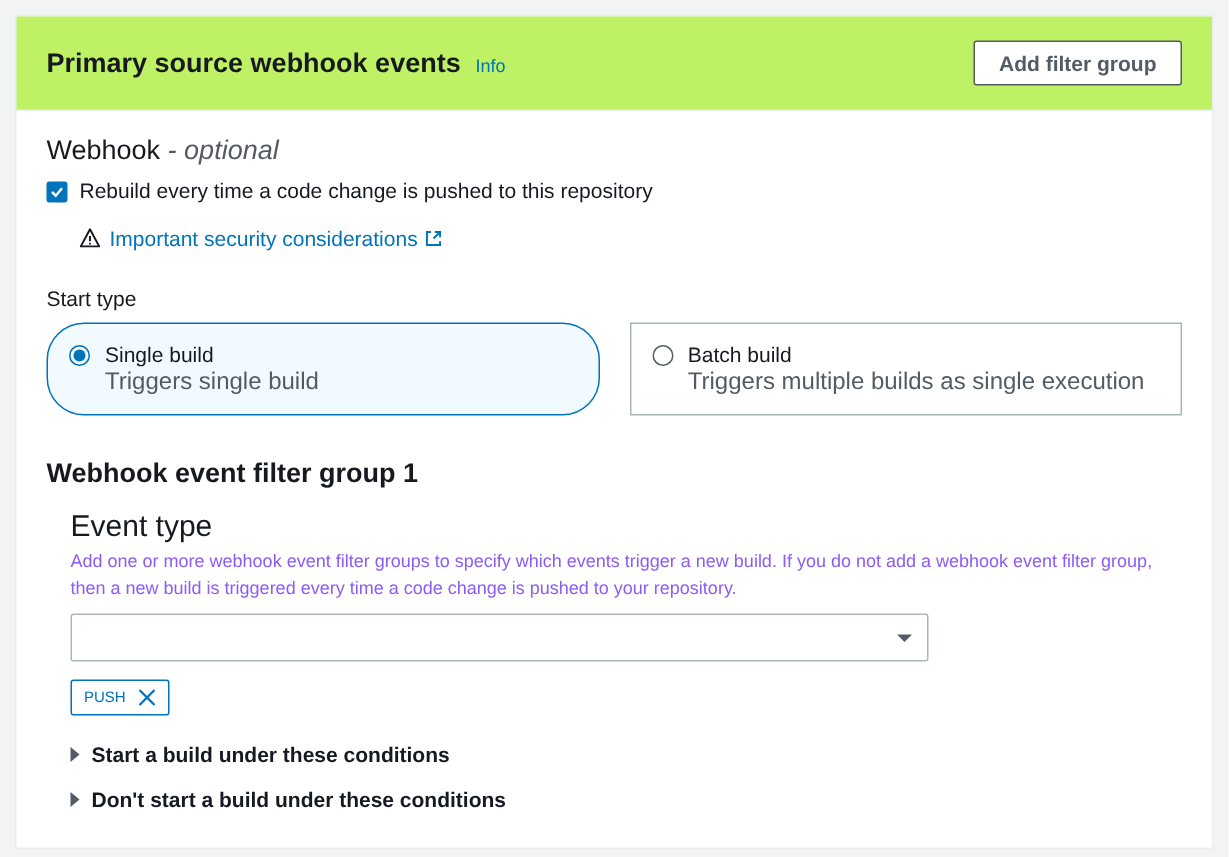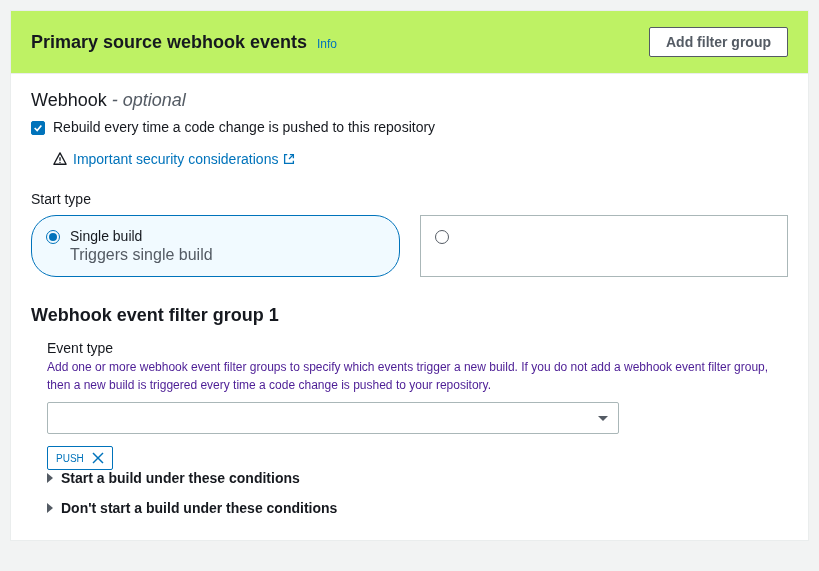--- a/index.html
+++ b/index.html
@@ -162,26 +162,26 @@
     .filter-group-heading {
       font-size: 18px;
       font-weight: 700;
       margin-top: 28px;
     }
     .filter-group-body {
       padding-left: 16px;
       margin-top: 14px;
     }
     .event-type-label {
-      font-size: 14px;
+      font-size: 20px;
       color: #16191f;
     }
     .event-type-desc {
       font-size: 12px;
-      color: #4c1d95;
+      color: #8b5cf6;
       margin-top: 2px;
       line-height: 1.5;
     }
     .select-box {
       border: 1px solid #aab7b8;
       border-radius: 2px;
       height: 32px;
       margin-top: 8px;
       display: flex;
       align-items: center;
@@ -210,20 +210,21 @@
     }
     .tag-close {
       width: 12px;
       height: 12px;
       cursor: pointer;
     }
     .expand-row {
       display: flex;
       align-items: center;
       gap: 8px;
+      margin-top: 18px;
       cursor: pointer;
     }
     .expand-row + .expand-row {
       margin-top: 14px;
     }
     .triangle-right {
       width: 0;
       height: 0;
       border-top: 5px solid transparent;
       border-bottom: 5px solid transparent;
@@ -281,20 +282,24 @@
     <div class="radio-cards">
       <div class="radio-card selected">
         <div class="radio"></div>
         <div>
           <div class="radio-card-title">Single build</div>
           <div class="radio-card-desc">Triggers single build</div>
         </div>
       </div>
       <div class="radio-card">
         <div class="radio"></div>
+        <div>
+          <div class="radio-card-title">Batch build</div>
+          <div class="radio-card-desc">Triggers multiple builds as single execution</div>
+        </div>
       </div>
     </div>
 
     <h3 class="filter-group-heading">Webhook event filter group 1</h3>
 
     <div class="filter-group-body">
       <div class="event-type-label">Event type</div>
       <div class="event-type-desc">Add one or more webhook event filter groups to specify which events trigger a new build. If you do not add a webhook event filter group, then a new build is triggered every time a code change is pushed to your repository.</div>
       <div class="select-box">
         <div class="caret-down"></div>

